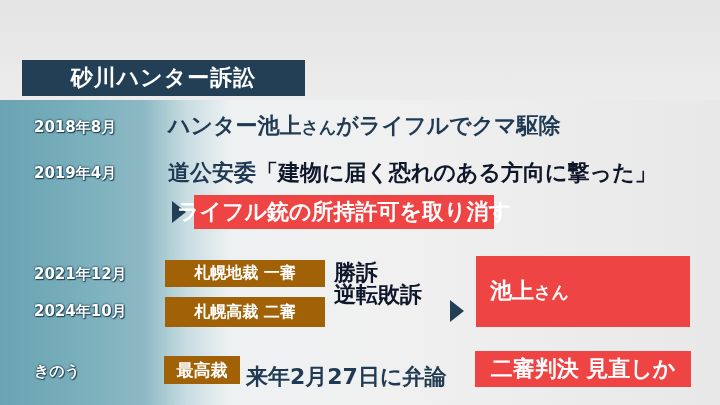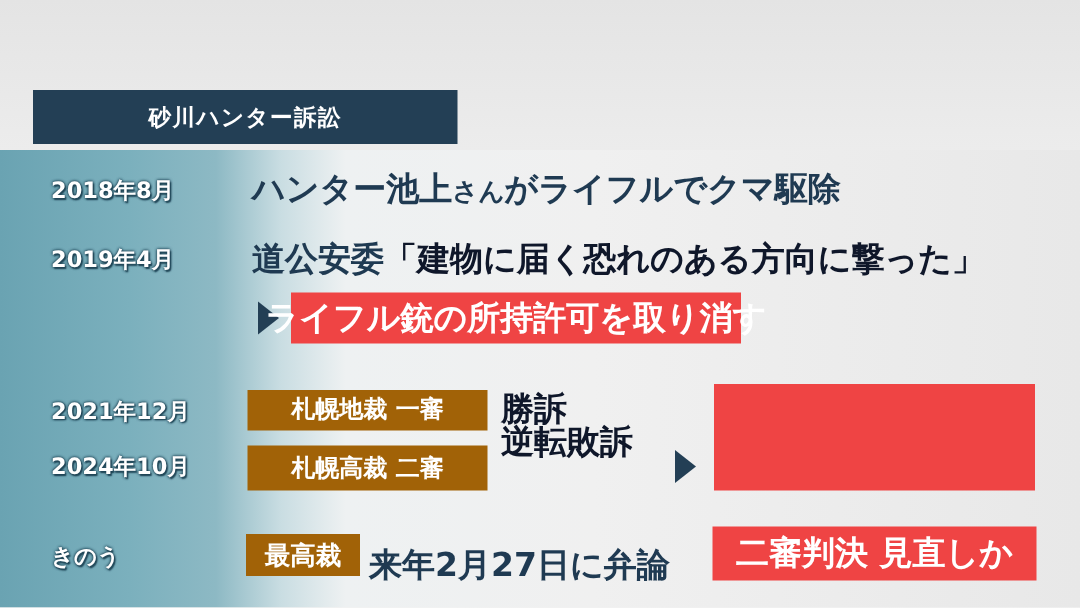--- a/index.html
+++ b/index.html
@@ -4,21 +4,21 @@
 <style>
   html,body{margin:0;padding:0;}
   body{width:720px;height:405px;overflow:hidden;position:relative;
     background:linear-gradient(160deg,#f3f3f3 0%,#e8e8e8 40%,#e2e2e2 100%);
     font-family:"DejaVu Sans","Liberation Sans",sans-serif;}
   .top-band{position:absolute;left:0;top:0;width:720px;height:100px;
     background:linear-gradient(180deg,#e4e4e4 0%,#ececec 100%);}
   .side-band{position:absolute;left:0;top:100px;width:720px;height:305px;
     background:linear-gradient(90deg,#6aa3b2 0%,#7bb0bd 12%,#8db9c4 20%,#c9dde2 26%,#eef1f2 32%,#f0f0f0 55%,#e8e8e8 100%);}
   .title-box{position:absolute;left:22px;top:60px;width:283px;height:36px;background:#233f55;
-    color:#fff;font-size:15px;font-weight:bold;display:flex;align-items:center;justify-content:center;letter-spacing:1px;}
+    color:#fff;font-size:22px;font-weight:bold;display:flex;align-items:center;justify-content:center;letter-spacing:1px;}
   .date{position:absolute;left:34px;color:#fff;font-size:15px;font-weight:bold;
     text-shadow:0 0 2px #1f4556,0 0 2px #1f4556,1px 1px 1px #1f4556;}
   .line-text{position:absolute;color:#1f3a52;font-size:22px;font-weight:bold;white-space:nowrap;}
   .small-kana{font-size:17px;}
   .red-text{color:#0f172a;}
   .navy-box{position:absolute;background:#a16207;color:#fff;font-weight:bold;font-size:16px;
     display:flex;align-items:center;justify-content:center;white-space:nowrap;}
   .red-box{position:absolute;background:#ef4444;color:#fff;font-weight:bold;
     display:flex;align-items:center;white-space:nowrap;}
   .arrow{position:absolute;width:0;height:0;border-top:11px solid transparent;border-bottom:11px solid transparent;border-left:14px solid #233f55;}
@@ -46,18 +46,19 @@
 <div class="date" style="top:265px;">2021年12月</div>
 <div class="navy-box" style="left:165px;top:260px;width:160px;height:27px;">札幌地裁 一審</div>
 <div class="line-text red-text" style="left:334px;top:258px;">勝訴</div>
 
 <div class="date" style="top:302px;">2024年10月</div>
 <div class="navy-box" style="left:165px;top:297px;width:160px;height:30px;">札幌高裁 二審</div>
 <div class="line-text red-text" style="left:334px;top:280px;">逆転敗訴</div>
 <div class="arrow" style="left:450px;top:300px;"></div>
 
 <div class="red-box" style="left:476px;top:256px;width:214px;height:71px;flex-direction:column;align-items:flex-start;justify-content:center;padding-left:14px;box-sizing:border-box;font-size:22px;line-height:31px;">
+  <div><span>池上</span><span class="small-kana">さん</span></div>
 </div>
 
 <div class="date" style="top:362px;">きのう</div>
 <div class="navy-box" style="left:164px;top:356px;width:76px;height:28px;font-size:17px;">最高裁</div>
 <div class="line-text" style="left:246px;top:362px;">来年2月27日に弁論</div>
 <div class="red-box" style="left:475px;top:351px;width:216px;height:36px;font-size:22px;justify-content:center;">二審判決 見直しか</div>
 
 </body></html>

